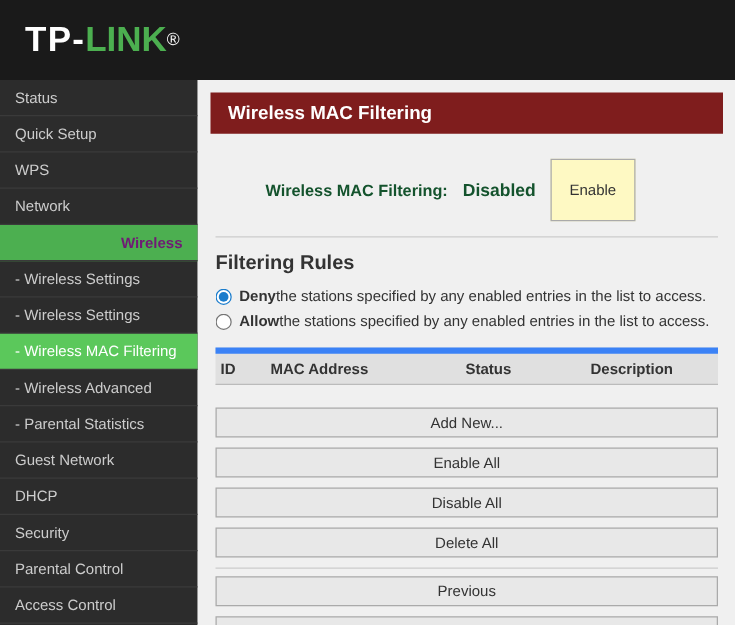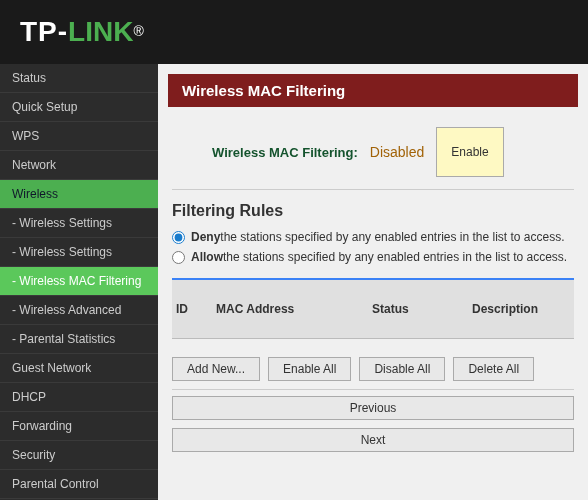--- a/index.html
+++ b/index.html
@@ -48,22 +48,23 @@
     }
     .sidebar-item {
       padding: 7px 12px;
       color: #ccc;
       cursor: pointer;
       font-size: 12px;
       border-bottom: 1px solid #3a3a3a;
     }
     .sidebar-item.active {
       background: #4caf50;
-      color: #0f172a;
-      font-weight: normal;
+      color: #701a75;
+      font-weight: bold;
+      text-align: right;
     }
     .sidebar-item.highlighted {
       background: #5bc85b;
       color: #fff;
     }
     
     .main {
       flex: 1;
       background: #f0f0f0;
       overflow-y: auto;
@@ -88,22 +89,22 @@
       border-bottom: 1px solid #ccc;
       margin-bottom: 12px;
     }
     .status-label {
       color: #14532d;
       font-weight: bold;
       margin-right: 12px;
       font-size: 13px;
     }
     .status-value {
-      color: #a16207;
-      font-weight: normal;
+      color: #14532d;
+      font-weight: bold;
       font-size: 14px;
       margin-right: 12px;
     }
     .enable-btn {
       border: 1px solid #aaa;
       background: #fef9c3;
       padding: 17px 14px;
       cursor: pointer;
       font-size: 12px;
       color: #333;
@@ -124,38 +125,39 @@
     .radio-row input[type="radio"] {
       margin-right: 6px;
       accent-color: #1a7ccc;
     }
     .radio-row .keyword {
       font-weight: bold;
       color: #333;
     }
     .table-header {
       display: flex;
-      padding: 22px 4px;
+      padding: 5px 4px;
       background: #e0e0e0;
-      border-top: 2px solid #3b82f6;
+      border-top: 5px solid #3b82f6;
       border-bottom: 1px solid #bbb;
       margin-top: 14px;
       font-weight: bold;
       font-size: 12px;
       color: #333;
     }
     .col-id { width: 40px; }
     .col-mac { width: 156px; }
     .col-status { width: 100px; }
     .col-desc { flex: 1; }
     .button-row {
       display: flex;
       gap: 8px;
       margin-top: 10px;
       padding-top: 8px;
+      flex-direction: column;
     }
     .action-btn {
       border: 1px solid #aaa;
       background: #e8e8e8;
       padding: 4px 14px;
       cursor: pointer;
       font-size: 12px;
       color: #333;
     }
     .pagination-row {
@@ -193,21 +195,20 @@
       <div class="sidebar-item">WPS</div>
       <div class="sidebar-item">Network</div>
       <div class="sidebar-item active">Wireless</div>
       <div class="sidebar-item">- Wireless Settings</div>
       <div class="sidebar-item">- Wireless Settings</div>
       <div class="sidebar-item highlighted">- Wireless MAC Filtering</div>
       <div class="sidebar-item">- Wireless Advanced</div>
       <div class="sidebar-item">- Parental Statistics</div>
       <div class="sidebar-item">Guest Network</div>
       <div class="sidebar-item">DHCP</div>
-      <div class="sidebar-item">Forwarding</div>
       <div class="sidebar-item">Security</div>
       <div class="sidebar-item">Parental Control</div>
       <div class="sidebar-item">Access Control</div>
     </div>
 
   <div class="main">
     <div class="page-title-bar">
       <span>Wireless MAC Filtering</span>
     </div>
     <div class="content">

